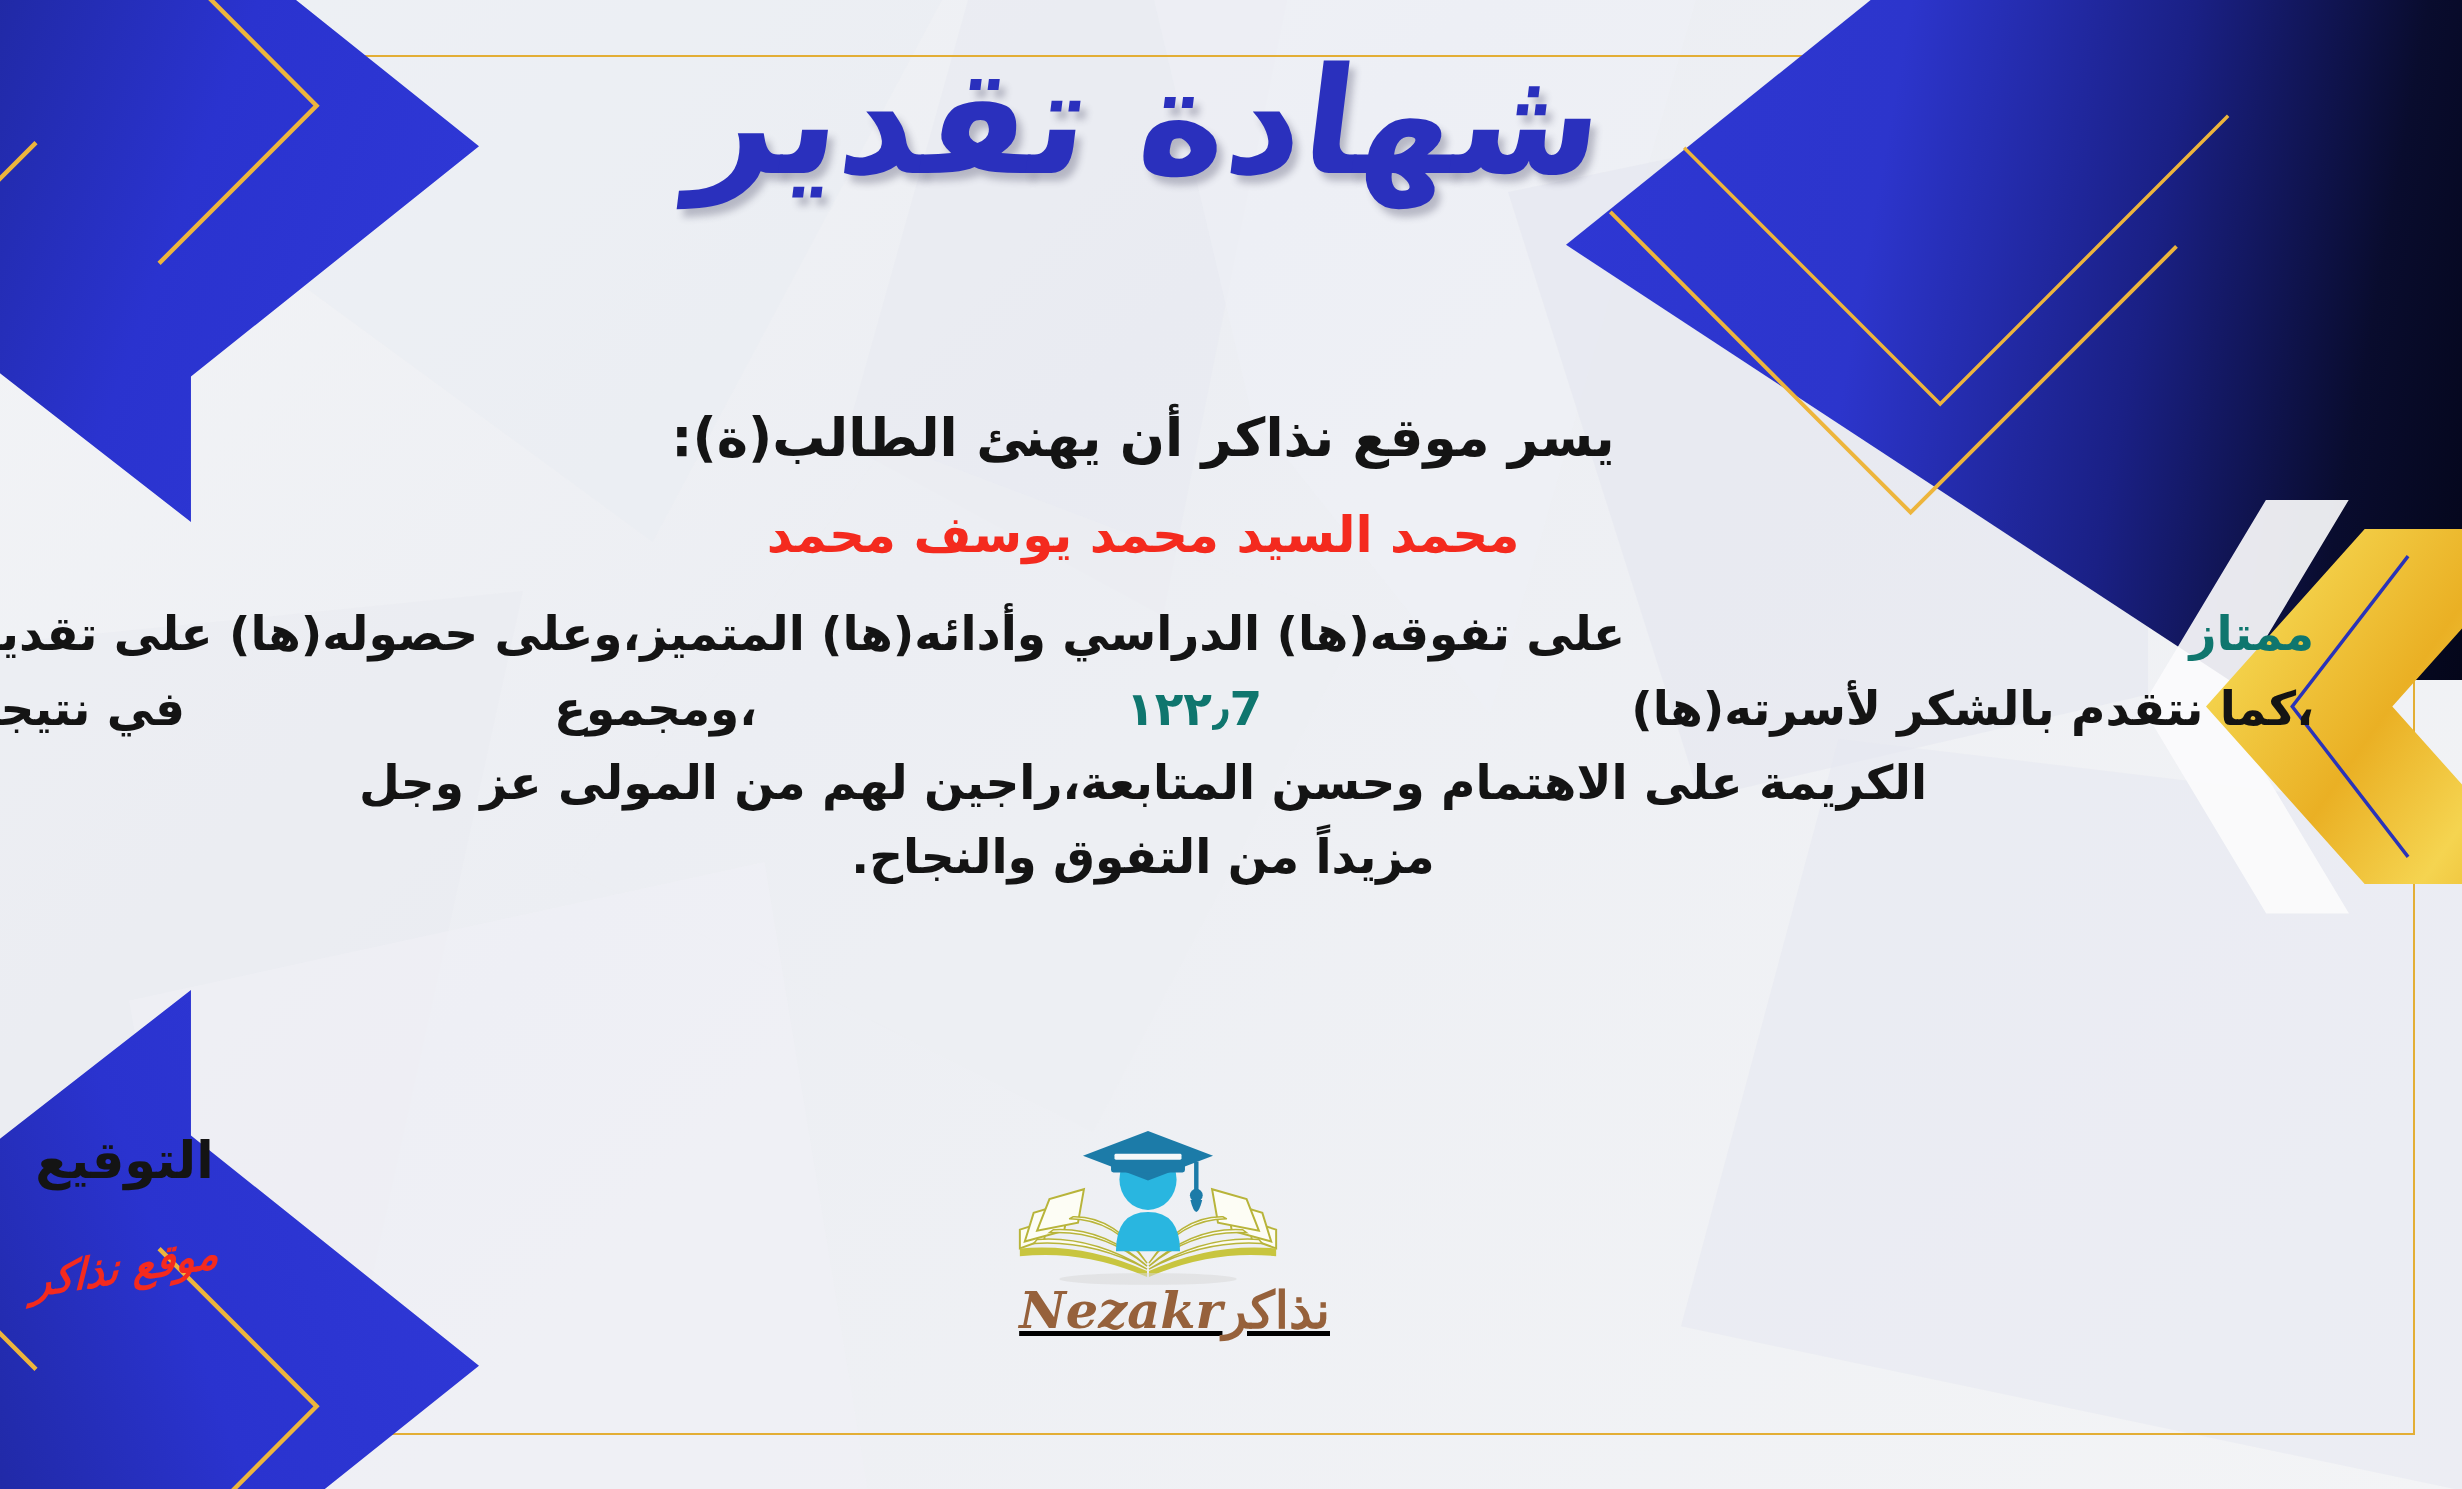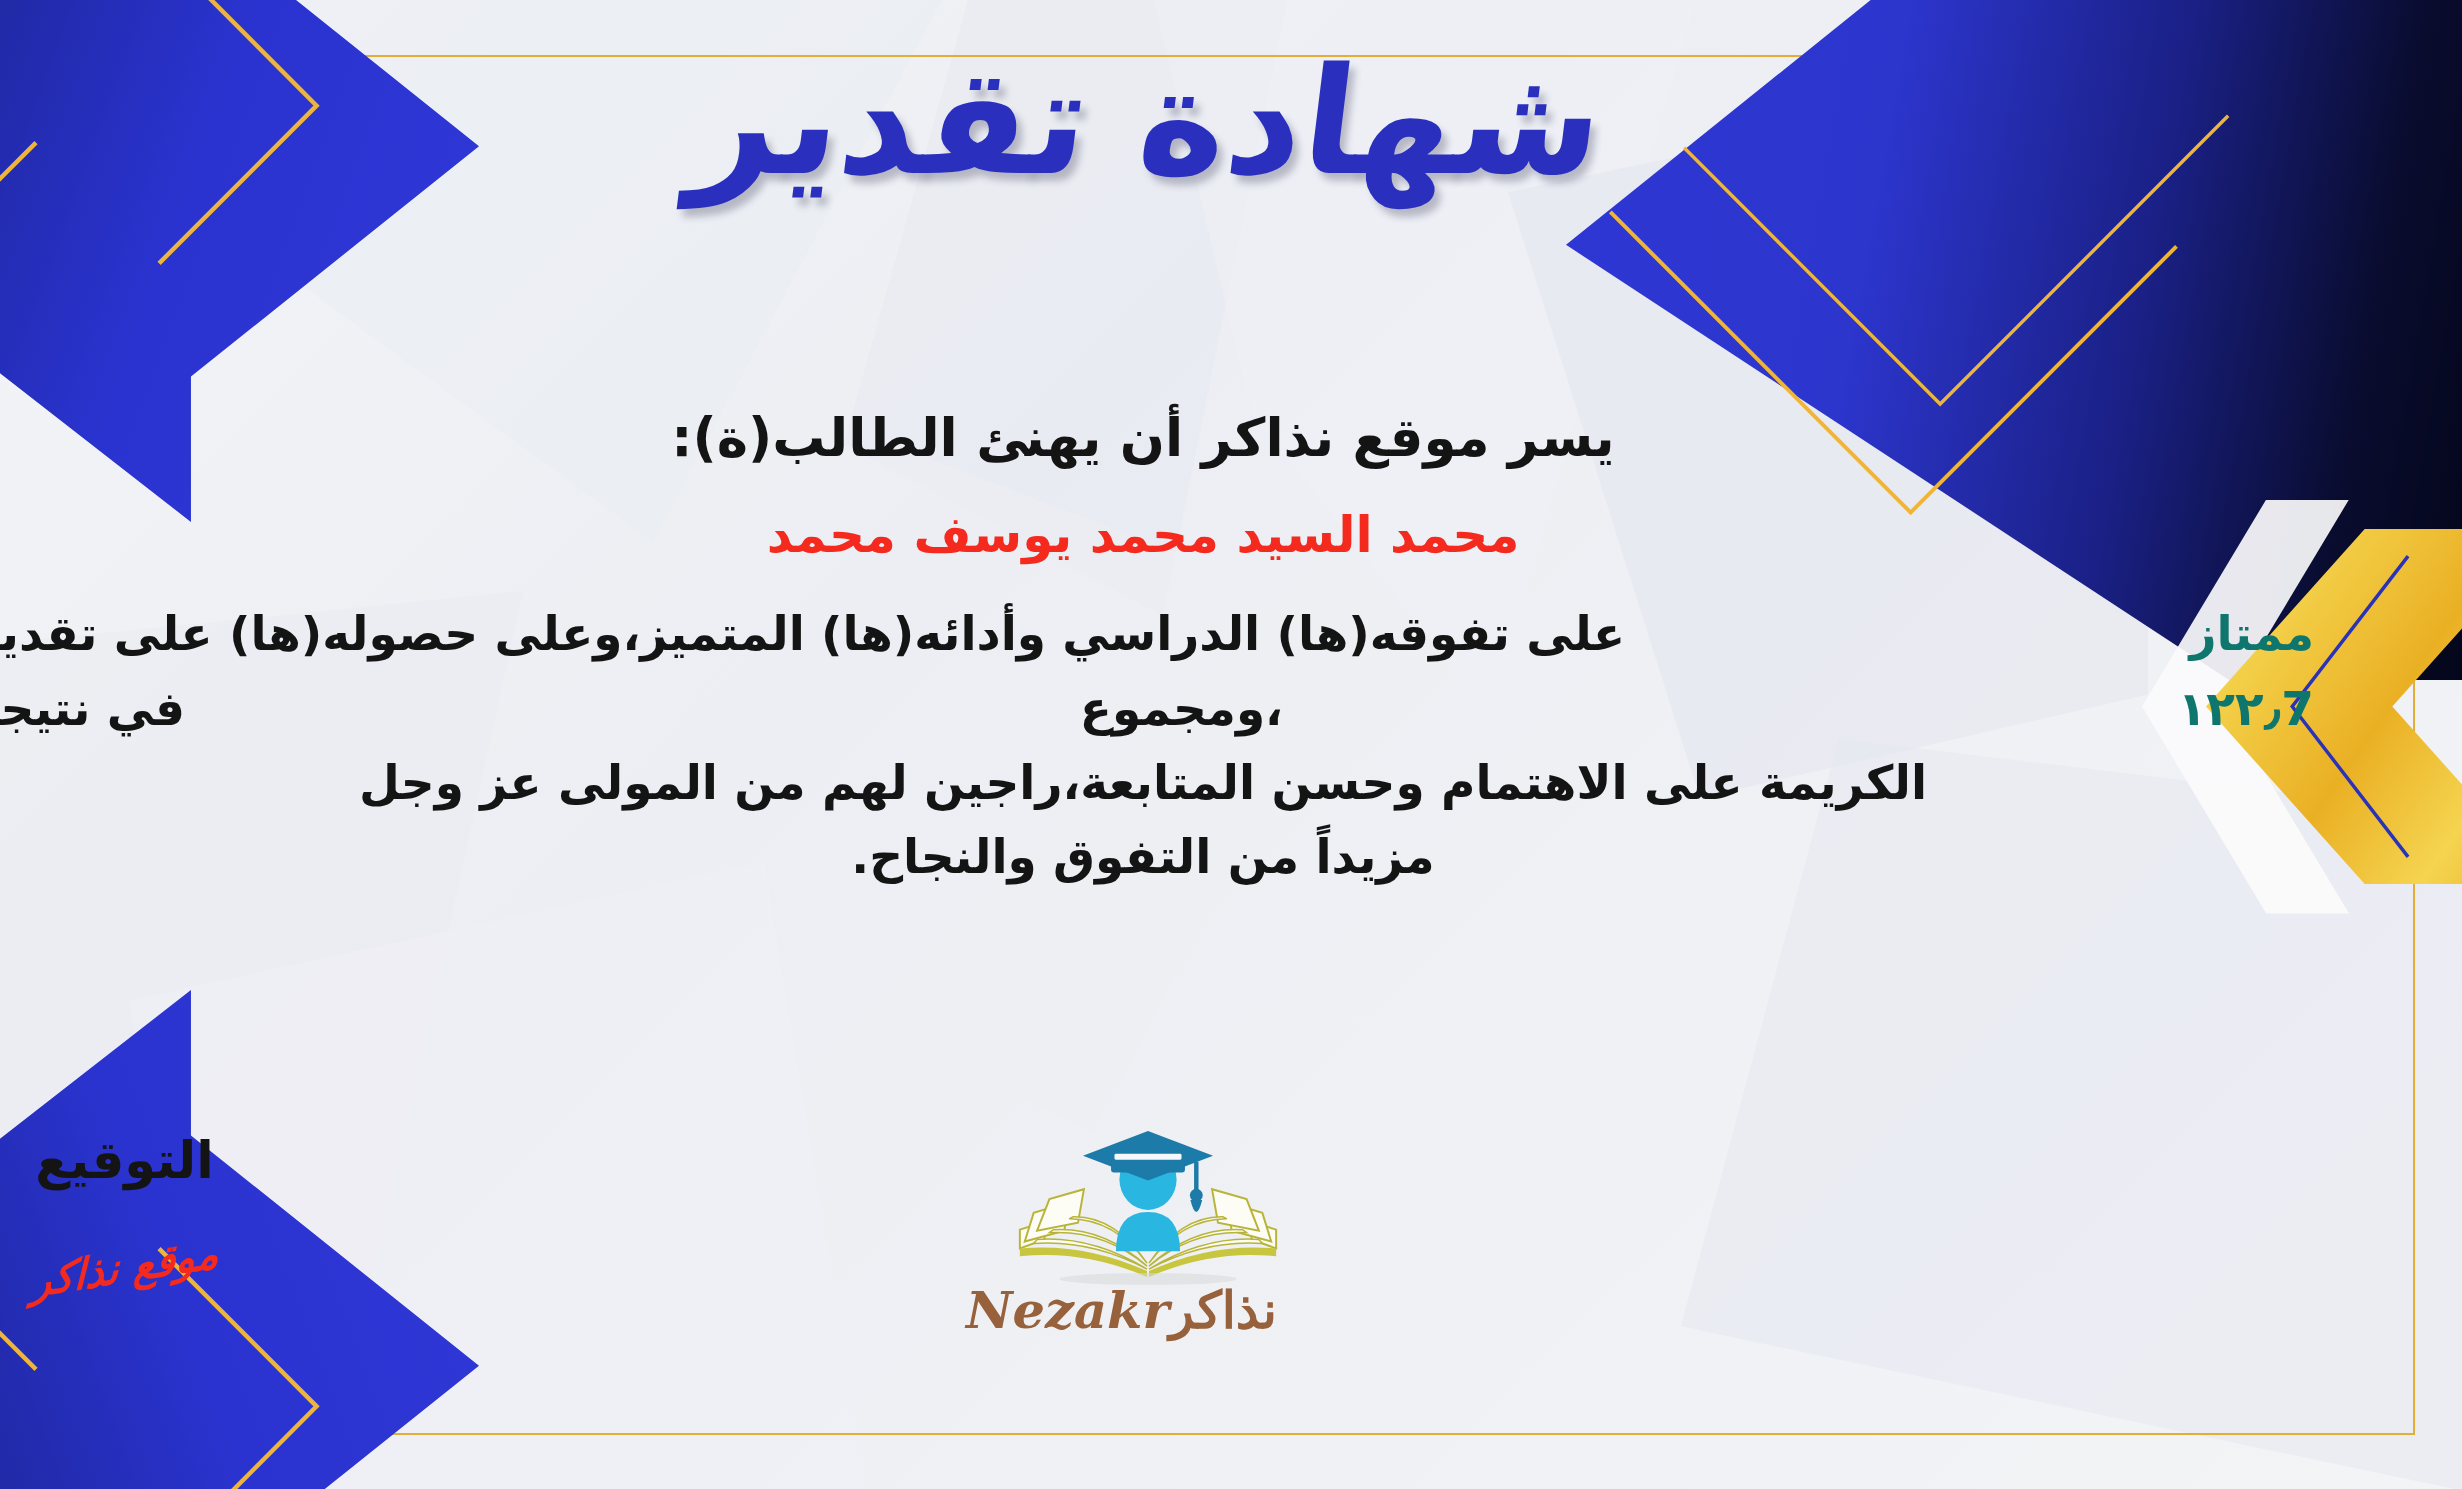--- a/index.html
+++ b/index.html
@@ -179,21 +179,22 @@
     letter-spacing:2px;
   }
 
   
   .logo-block{
     position:absolute;
     left:50%;
     transform:translateX(-50%);
     top:1125px;
     width:364px;
-    text-align:left;
+    text-align:right;
+    text-decoration:underline;
   }
   .logo-mark{width:276px;height:163px;display:block;margin:0 auto;}
   .logo-word{
     margin-top:-3px;
     font-size:51px;
     font-weight:800;
     color:#96613b;
     font-family:"DejaVu Serif","Liberation Serif",serif;
     line-height:1;
     white-space:nowrap;
@@ -263,20 +264,21 @@
       <p class="student-name">محمد السيد محمد يوسف محمد</p>
 
       <div class="para">
 
         <span class="ln justify">
           <span class="red">ممتاز</span>
           <span>على تفوقه(ها) الدراسي وأدائه(ها) المتميز،وعلى حصوله(ها) على تقدير</span>
         </span>
 
         <span class="ln justify">
+          <span>،كما نتقدم بالشكر لأسرته(ها)</span>
           <span class="red">١٢٢٫7</span>
           <span>،ومجموع</span>
           <span>في نتيجة</span>
         </span>
 
         <span class="ln">الكريمة على الاهتمام وحسن المتابعة،راجين لهم من المولى عز وجل</span>
         <span class="ln">مزيداً من التفوق والنجاح.</span>
       </div>
     </div>
 

